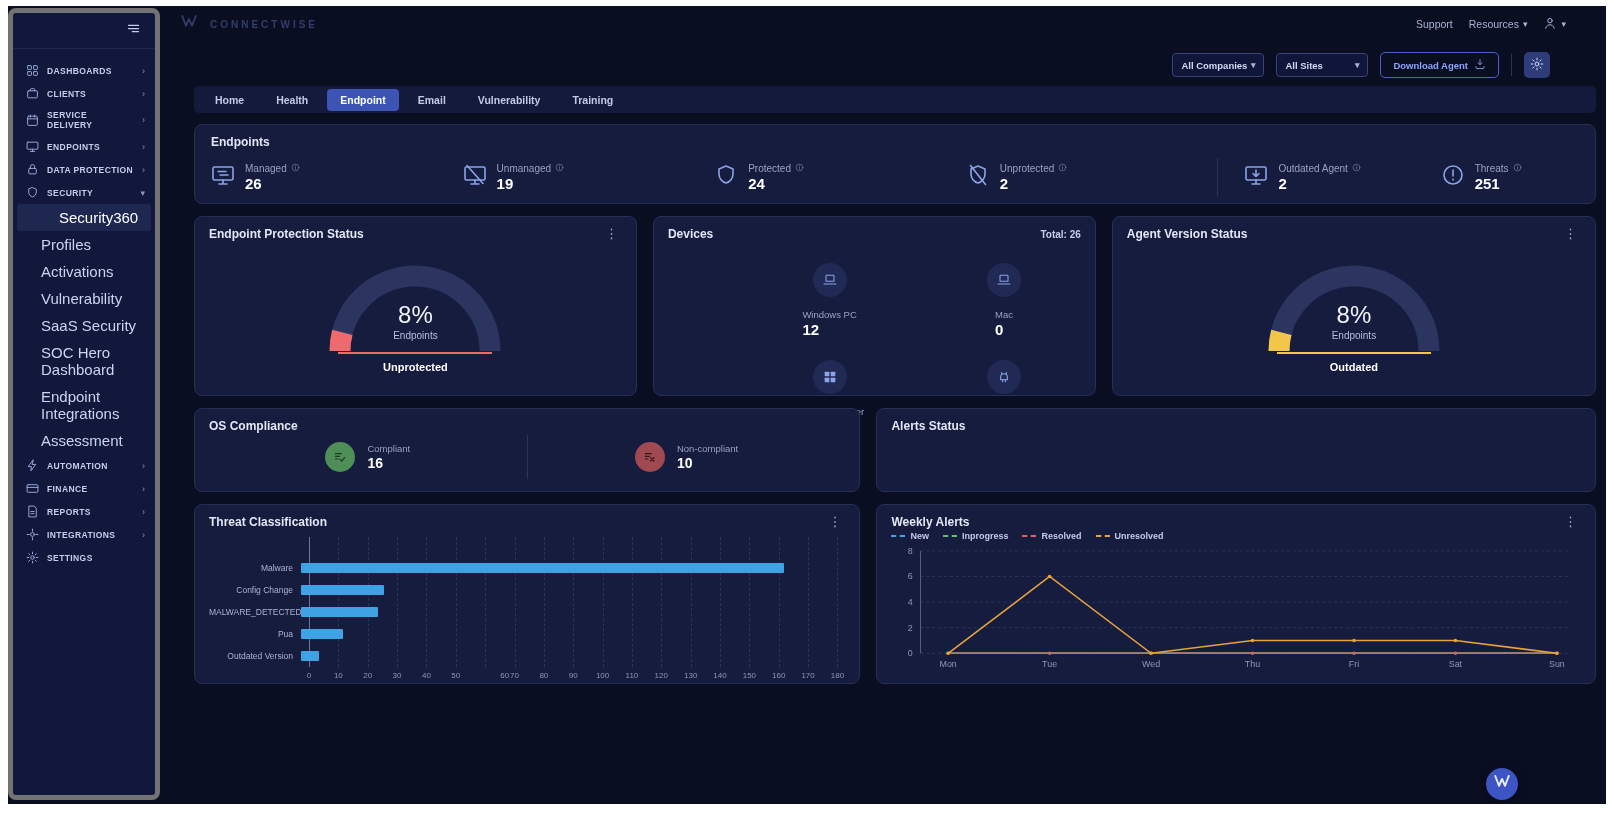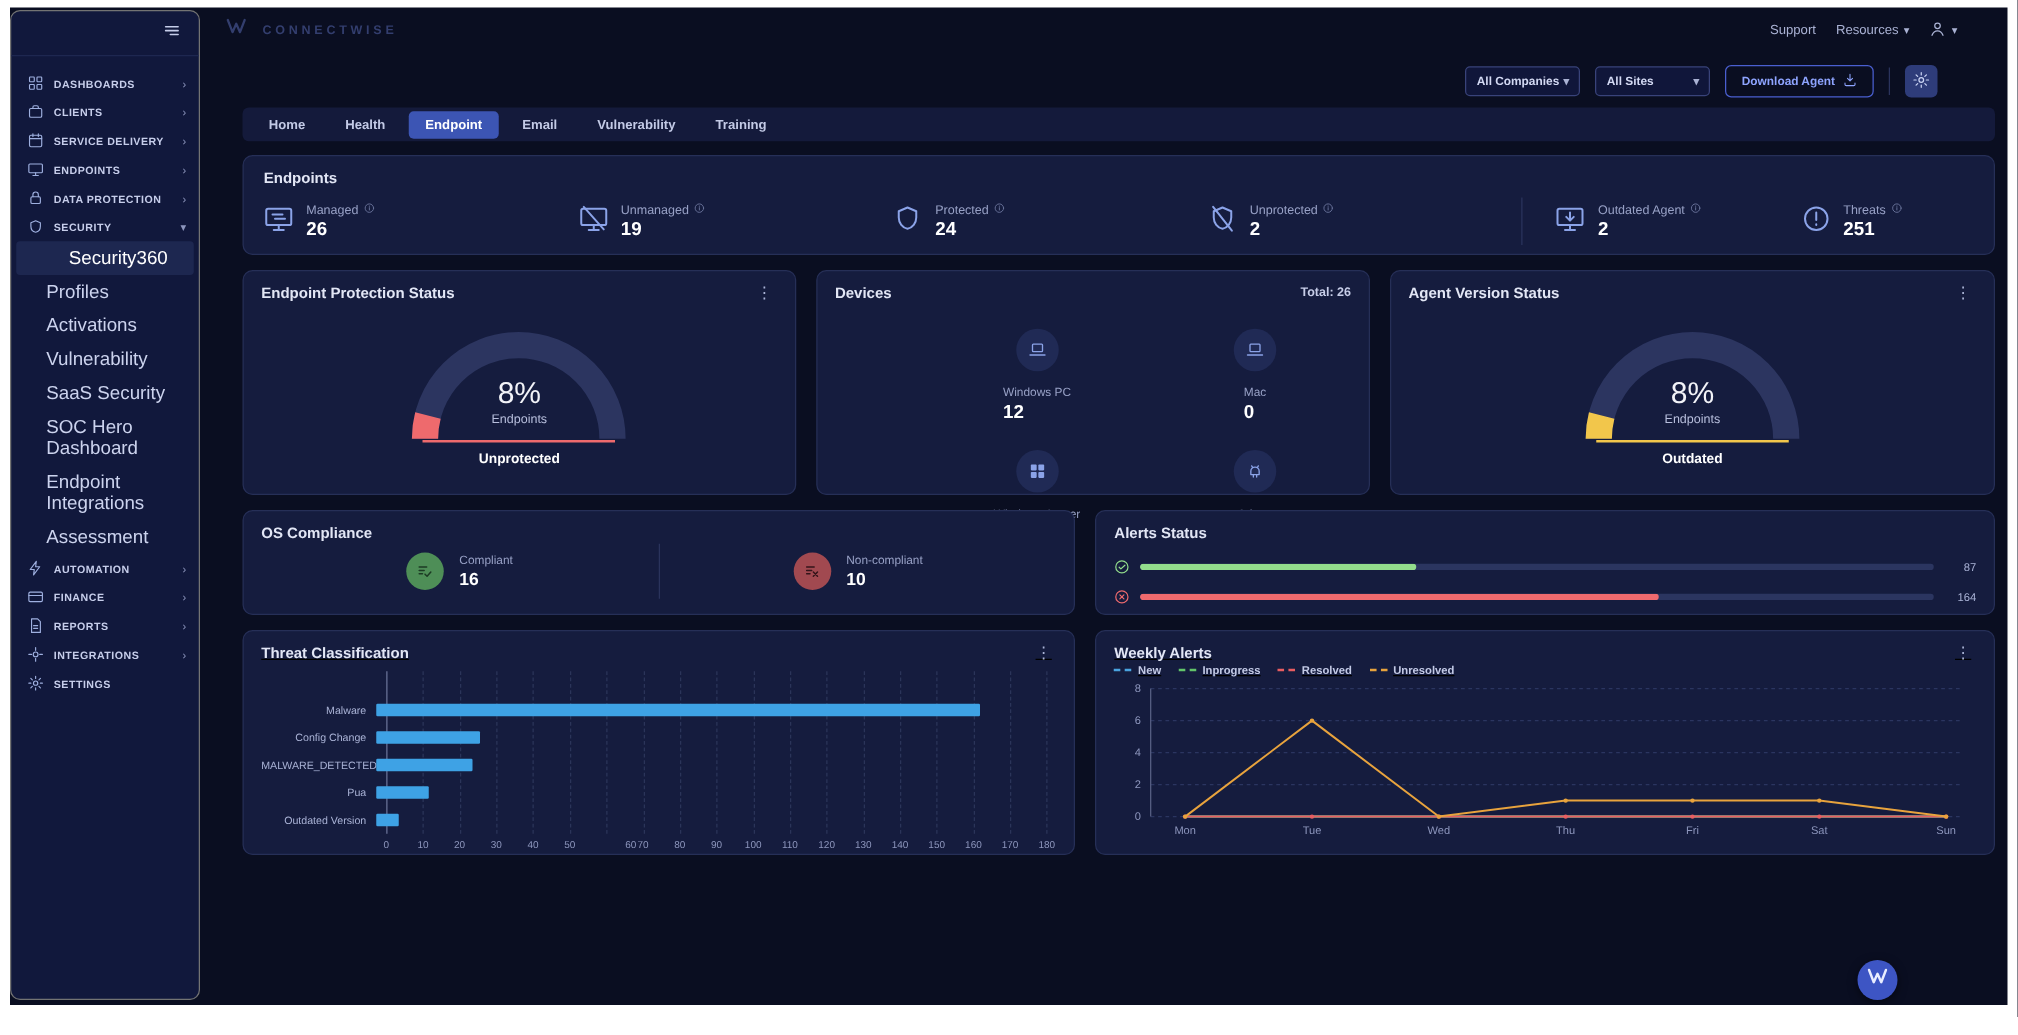--- a/index.html
+++ b/index.html
@@ -1,21 +1,21 @@
 <!DOCTYPE html>
 <html><head>
 <meta charset="utf-8">
 <style>
   * { box-sizing: border-box; margin: 0; padding: 0; }
   html,body { width:1614px; height:828px; }
   body { background:#ffffff; font-family:"Liberation Sans", sans-serif; overflow:hidden; position:relative; }
   .app { position:absolute; left:8px; top:6px; width:1598px; height:798px; background:#0a0e21; overflow:hidden; }
 
   
-  .sidebar { position:absolute; left:0; top:2px; width:152px; height:792px; background:#11183c; border-radius:8px; border:1px solid #737373; }
+  .sidebar { position:absolute; left:0; top:2px; width:152px; height:792px; background:#11183c; border-radius:8px; border:5px solid #737373; }
   .sb-top { height:36px; display:flex; align-items:center; justify-content:flex-end; padding:0 14px; border-bottom:1px solid #1e2750; }
   .sb-nav { padding:10px 0; }
   .sb-item { display:flex; align-items:center; gap:8px; padding:5px 10px 5px 12px; cursor:pointer; }
   .sb-item .sb-label { flex:1; font-size:8.5px; font-weight:bold; letter-spacing:.4px; color:#c6cdea; }
   .sb-item .sb-chev { font-size:9px; color:#8d96bd; }
   .sb-ic { display:flex; width:14px; justify-content:center; }
   .sb-child { padding:5px 10px 5px 28px; font-size:15px; color:#ccd3ee; cursor:pointer; }
   .sb-child.active { background:#1d2750; color:#ffffff; border-radius:3px; margin:0 4px; padding-left:42px; }
 
   
@@ -84,21 +84,21 @@
   .os-circle { width:30px; height:30px; border-radius:50%; display:flex; align-items:center; justify-content:center; }
   .os-label { font-size:9.5px; color:#98a1c6; }
   .os-value { font-size:14px; font-weight:bold; color:#ffffff; margin-top:1px; }
 
   .alerts-body { margin-top:14px; display:flex; flex-direction:column; gap:11px; }
   .alert-row { display:flex; align-items:center; gap:8px; }
   .alert-track { flex:1; height:5px; border-radius:3px; background:#2b3560; overflow:hidden; }
   .alert-fill { height:100%; border-radius:3px; }
   .alert-val { width:26px; font-size:9px; color:#aab3d6; text-align:right; }
 
-  .row4 .card { height:180px; padding:10px 14px;text-decoration:underline; }
+  .row4 .card { height:180px; padding:10px 14px; }
   .card-threat { flex:.923; }
   .card-weekly { flex:1; }
 
   
   .tc-chart { position:relative; height:148px; margin-top:6px; }
   .tc-grid { position:absolute; left:100px; right:8px; top:2px; bottom:16px; }
   .tc-gl { position:absolute; top:0; bottom:0; width:0; border-left:1px dashed #2b3459; }
   .tc-gl.axis { border-left:1px solid #6a7398; }
   .tc-rows { position:absolute; left:0; right:8px; top:2px; bottom:16px; display:flex; flex-direction:column; justify-content:space-around;margin-top:20px; }
   .tc-row { display:flex; align-items:center; height:10px; }
@@ -530,46 +530,20 @@
                 <div>
                   <div class="os-label">Non-compliant</div>
                   <div class="os-value">10</div>
                 </div>
               </div>
             </div>
         </section>
 
         <section class="card card-alerts">
           <div class="card-title">Alerts Status</div>
-          <div class="alerts-body" id="alerts-body">
-              <div class="alert-row">
-                <span style="display:flex">
-                  <svg width="13" height="13" viewBox="0 0 24 24" fill="none" stroke="#93dd8c" stroke-width="1.8" stroke-linecap="round" stroke-linejoin="round">
-                    <circle cx="12" cy="12" r="9"></circle>
-                    <path d="M8 12.5l2.5 2.5L16.5 9.5"></path>
-                  </svg>
-                </span>
-                <div class="alert-track">
-                  <div class="alert-fill" style="width:34.7%;background:#93dd8c"></div>
-                </div>
-                <span class="alert-val">87</span>
-              </div>
-              <div class="alert-row">
-                <span style="display:flex">
-                  <svg width="13" height="13" viewBox="0 0 24 24" fill="none" stroke="#ef6a6e" stroke-width="1.8" stroke-linecap="round" stroke-linejoin="round">
-                    <circle cx="12" cy="12" r="9"></circle>
-                    <path d="M9 9l6 6M15 9l-6 6"></path>
-                  </svg>
-                </span>
-                <div class="alert-track">
-                  <div class="alert-fill" style="width:65.3%;background:#ef6a6e"></div>
-                </div>
-                <span class="alert-val">164</span>
-              </div>
-            </div>
         </section>
       </div>
 
       <div class="row row4">
         <section class="card card-threat">
           <div class="card-head">
             <span class="card-title">Threat Classification</span>
             <span class="kebab">⋮</span>
           </div>
           <div class="tc-chart">

